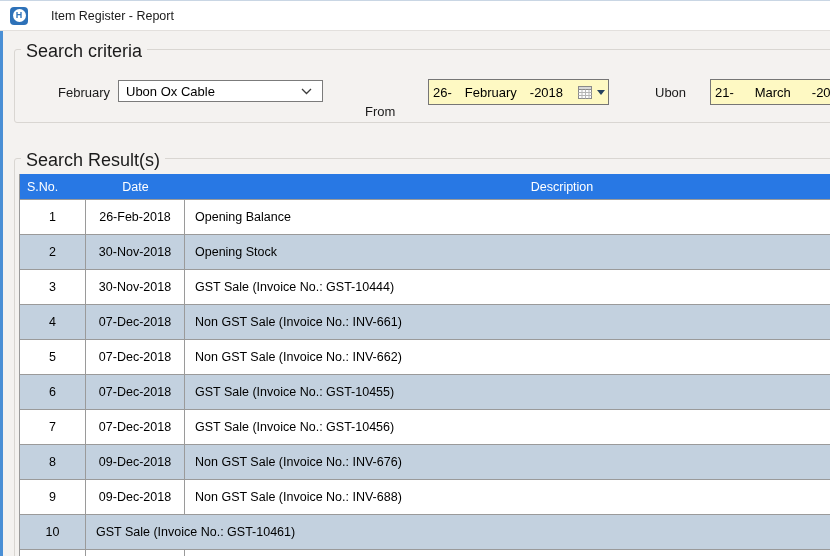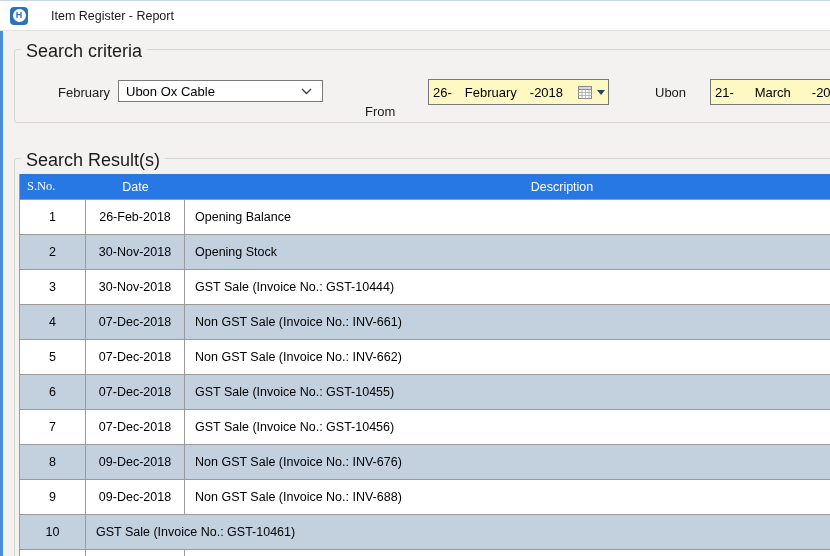--- a/index.html
+++ b/index.html
@@ -84,21 +84,21 @@
   
   .table-clip {
     position:absolute; left:19px; top:173px; width:811px; height:383px; overflow:hidden;
   }
   .grid { width:920px; border-left:1px solid #9a9a9a; }
   .thead {
     display:flex; height:26px; background:#2878e4; color:#ffffff;
     font-size:12.5px; align-items:center; border-bottom:1px solid #9a9a9a;
   }
   .th { height:100%; display:flex; align-items:center; }
-  .th-sno  { width:66px; padding-left:7px;font-family:Liberation Serif, serif; }
+  .th-sno  { width:66px; padding-left:7px; }
   .th-date { width:99px; justify-content:center; }
   .th-desc { flex:1 1 auto; justify-content:center; }
 
   .trow {
     display:flex; height:35px; background:#ffffff;
     border-bottom:1px solid #9a9a9a; font-size:12.5px; color:#000;
   }
   .tbody .trow:nth-of-type(even) { background:#c3d1df; }
   .td { height:100%; display:flex; align-items:center; }
   .td-sno  { width:66px; justify-content:center; border-right:1px solid #9a9a9a; }

